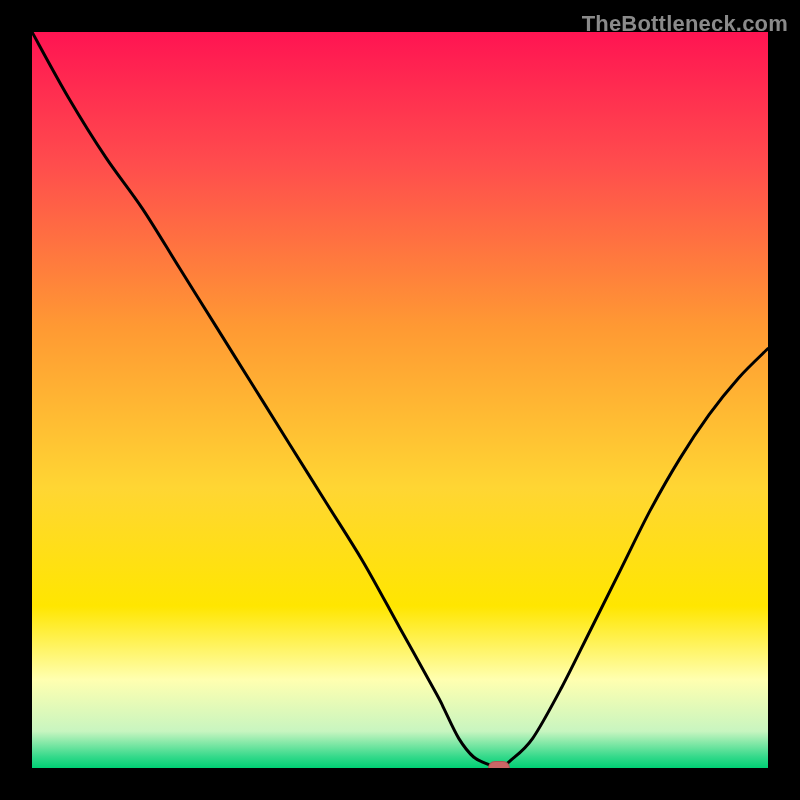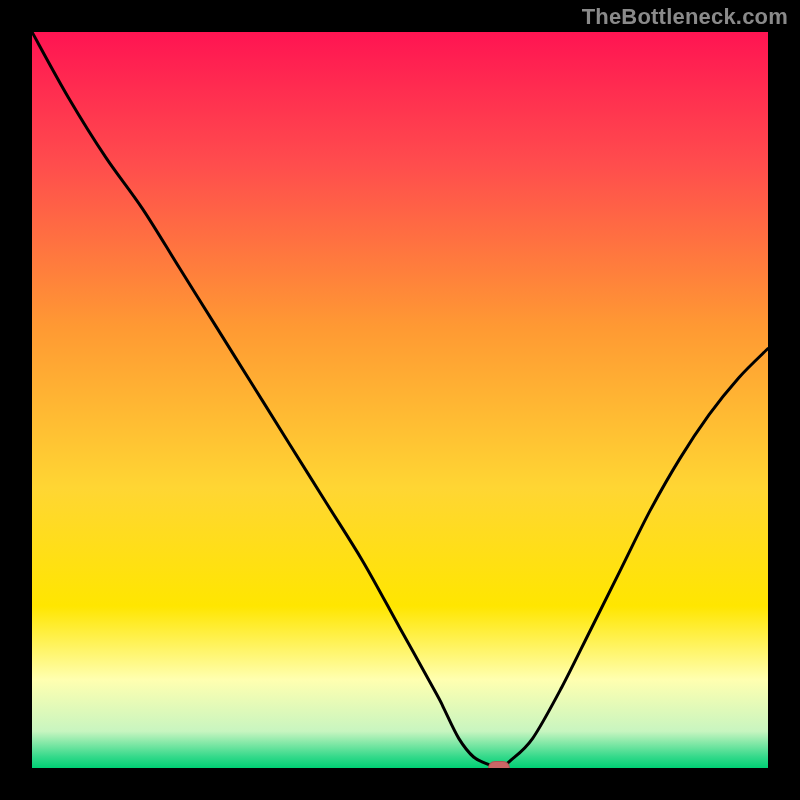--- a/index.html
+++ b/index.html
@@ -37,21 +37,21 @@
   .marker {
     position: absolute;
     width: 22px;
     height: 14px;
     border-radius: 7px;
     transform: translate(-50%, -50%);
     box-shadow: 0 0 0 1px rgba(0,0,0,0.15) inset;
   }
   .watermark {
     position: absolute;
-    top: 4px;
+    top: 11px;
     right: 12px;
     font-family: Arial, Helvetica, sans-serif;
     font-size: 22px;
     font-weight: 600;
     color: #8a8a8a;
     letter-spacing: 0.2px;
     user-select: none;
   }
 </style>
 </head>

